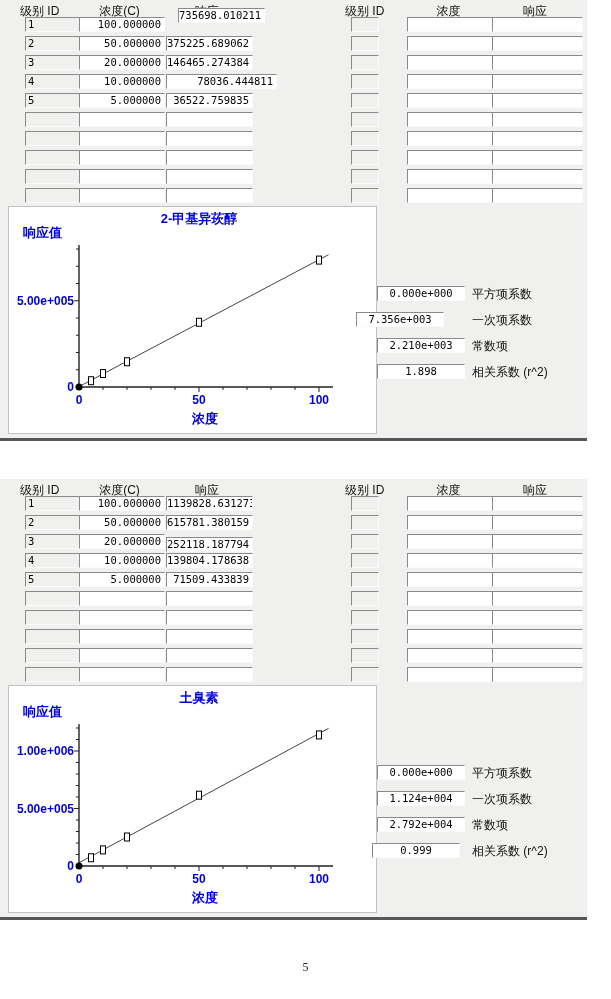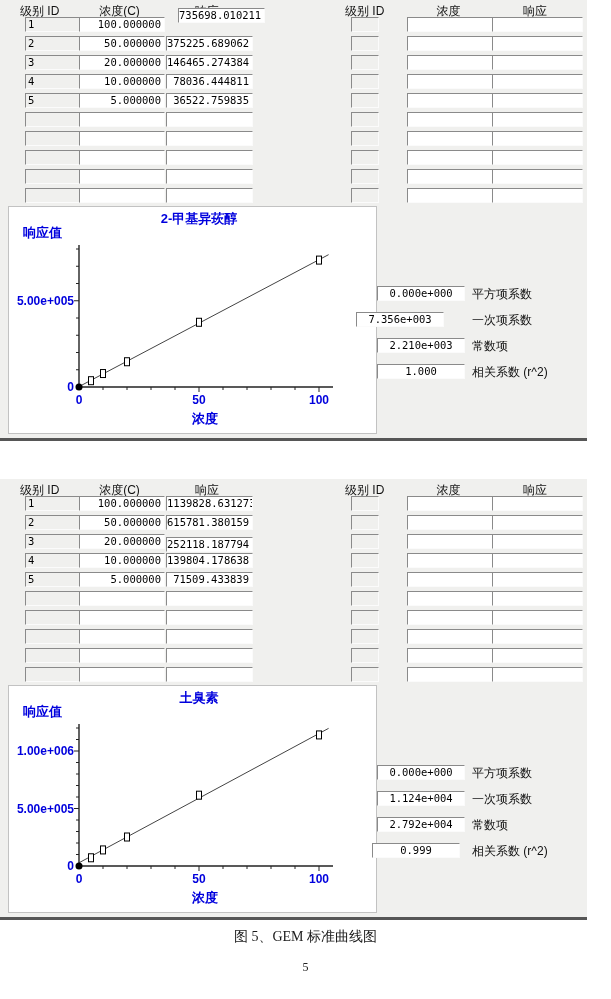--- a/index.html
+++ b/index.html
@@ -56,21 +56,21 @@
         <div class="box val" style="left: 79px; top: 17px; width: 81px;">100.000000</div>
         <div class="box val" style="left: 166px; top: 8px; width: 82px; margin-left: 12px;">735698.010211</div>
         <div class="box id" style="left: 25px; top: 36px; width: 52px;">2</div>
         <div class="box val" style="left: 79px; top: 36px; width: 81px;">50.000000</div>
         <div class="box val" style="left: 166px; top: 36px; width: 82px;">375225.689062</div>
         <div class="box id" style="left: 25px; top: 55px; width: 52px;">3</div>
         <div class="box val" style="left: 79px; top: 55px; width: 81px;">20.000000</div>
         <div class="box val" style="left: 166px; top: 55px; width: 82px;">146465.274384</div>
         <div class="box id" style="left: 25px; top: 74px; width: 52px;">4</div>
         <div class="box val" style="left: 79px; top: 74px; width: 81px;">10.000000</div>
-        <div class="box val" style="left: 166px; top: 74px; width: 82px;">78036.444811</div>
+        <div class="box val" style="left: 166px; top: 74px; width: 82px; padding-left: 24px;">78036.444811</div>
         <div class="box id" style="left: 25px; top: 93px; width: 52px;">5</div>
         <div class="box val" style="left: 79px; top: 93px; width: 81px;">5.000000</div>
         <div class="box val" style="left: 166px; top: 93px; width: 82px;">36522.759835</div>
         <div class="box id" style="left: 25px; top: 112px; width: 52px;"></div>
         <div class="box val" style="left: 79px; top: 112px; width: 81px;"></div>
         <div class="box val" style="left: 166px; top: 112px; width: 82px;"></div>
         <div class="box id" style="left: 25px; top: 131px; width: 52px;"></div>
         <div class="box val" style="left: 79px; top: 131px; width: 81px;"></div>
         <div class="box val" style="left: 166px; top: 131px; width: 82px;"></div>
         <div class="box id" style="left: 25px; top: 150px; width: 52px;"></div>
@@ -156,21 +156,21 @@
         </svg>
     </div>
 
     <div class="coefs">
         <div class="box coef" style="left: 377px; top: 286px; width: 86px;">0.000e+000</div>
         <span class="coeflabel" style="top: 286px;">平方项系数</span>
         <div class="box coef" style="left: 356px; top: 312px; width: 86px;">7.356e+003</div>
         <span class="coeflabel" style="top: 312px;">一次项系数</span>
         <div class="box coef" style="left: 377px; top: 338px; width: 86px;">2.210e+003</div>
         <span class="coeflabel" style="top: 338px;">常数项</span>
-        <div class="box coef" style="left: 377px; top: 364px; width: 86px;">1.000</div>
+        <div class="box coef" style="left: 377px; top: 364px; width: 86px;">1.898</div>
         <span class="coeflabel" style="top: 364px;">相关系数 (r^2)</span>
       </div>
   </div>
 
 
   <div class="panel panel2">
     <span class="hdr" style="left:20px">级别 ID</span>
     <span class="hdr c" style="left:79px;width:81px">浓度(C)</span>
     <span class="hdr c" style="left:166px;width:82px">响应</span>
     <span class="hdr" style="left:345px">级别 ID</span>
@@ -292,16 +292,15 @@
         <span class="coeflabel" style="top: 286px;">平方项系数</span>
         <div class="box coef" style="left: 377px; top: 312px; width: 86px;">1.124e+004</div>
         <span class="coeflabel" style="top: 312px;">一次项系数</span>
         <div class="box coef" style="left: 377px; top: 338px; width: 86px; text-align: center;">2.792e+004</div>
         <span class="coeflabel" style="top: 338px;">常数项</span>
         <div class="box coef" style="left: 372px; top: 364px; width: 86px;">0.999</div>
         <span class="coeflabel" style="top: 364px;">相关系数 (r^2)</span>
       </div>
   </div>
 
-  <div class="caption cap2">图 5、GEM 标准曲线图</div>
 
   <div class="pagenum">5</div>
 </div>
 
 </body></html>

